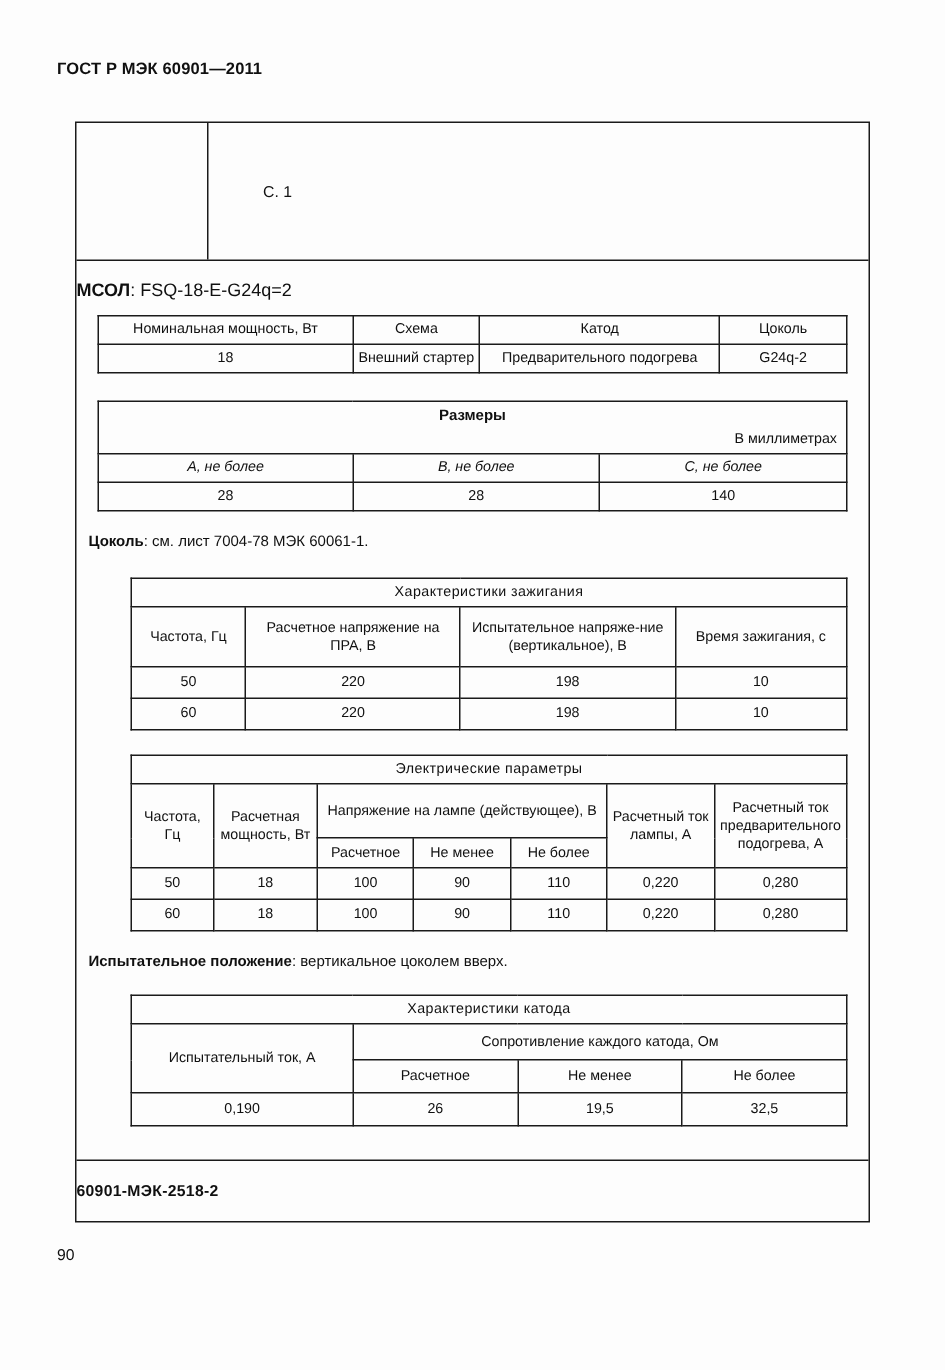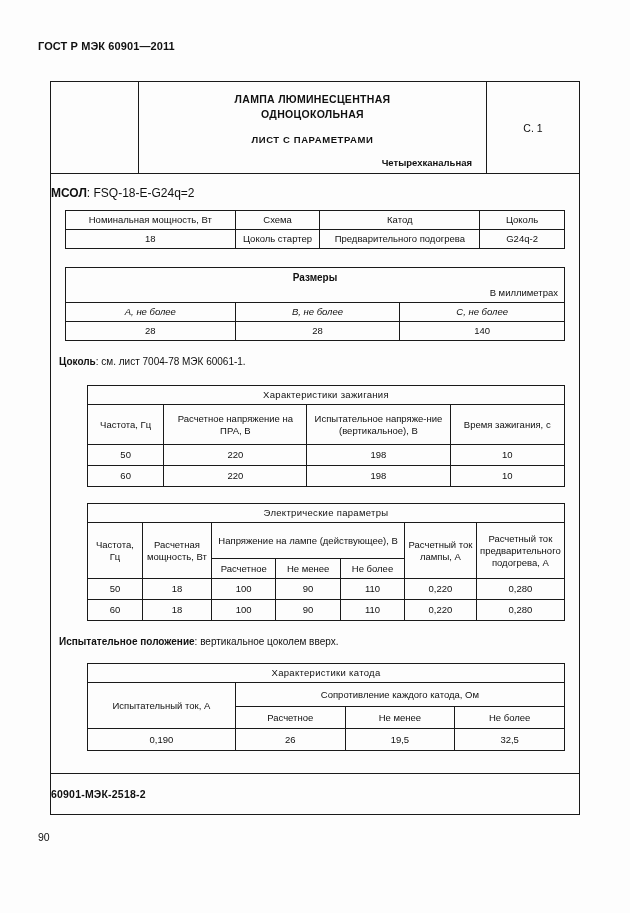--- a/index.html
+++ b/index.html
@@ -170,26 +170,20 @@
 <body>
 
 <div class="page">
 
   <div class="doc-header">ГОСТ Р МЭК 60901—2011</div>
 
   <div class="frame">
 
     <div class="titleblock">
       <div class="tb-left"></div>
-      <div class="tb-mid">
-        <div class="tb-title">ЛАМПА ЛЮМИНЕСЦЕНТНАЯ</div>
-        <div class="tb-title">ОДНОЦОКОЛЬНАЯ</div>
-        <div class="tb-sheet">ЛИСТ С ПАРАМЕТРАМИ</div>
-        <div class="tb-channel">Четырехканальная</div>
-      </div>
       <div class="tb-right">
         <span class="tb-page">С. 1</span>
       </div>
     </div>
 
     <div class="frame-body">
 
       <div class="mcol-line">
         <b>МСОЛ</b><span>: </span><span>FSQ-18-E-G24q=2</span>
       </div>
@@ -204,21 +198,21 @@
           </colgroup>
           <tbody>
             <tr>
               <td>Номинальная мощность, Вт</td>
               <td>Схема</td>
               <td>Катод</td>
               <td>Цоколь</td>
             </tr>
             <tr>
               <td>18</td>
-              <td>Цоколь стартер</td>
+              <td>Внешний стартер</td>
               <td>Предварительного подогрева</td>
               <td>G24q-2</td>
             </tr>
           </tbody>
         </table>
       </div>
 
       <div class="tbl-wrap-2">
         <table class="t" style="width:100%">
           <colgroup>

